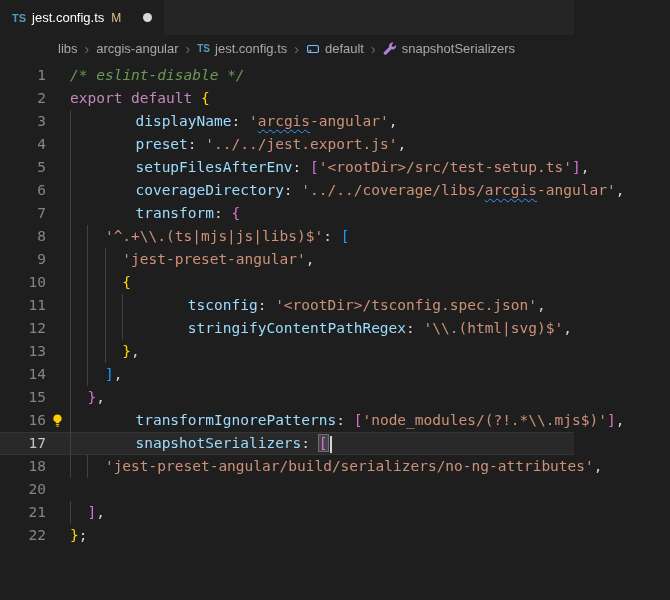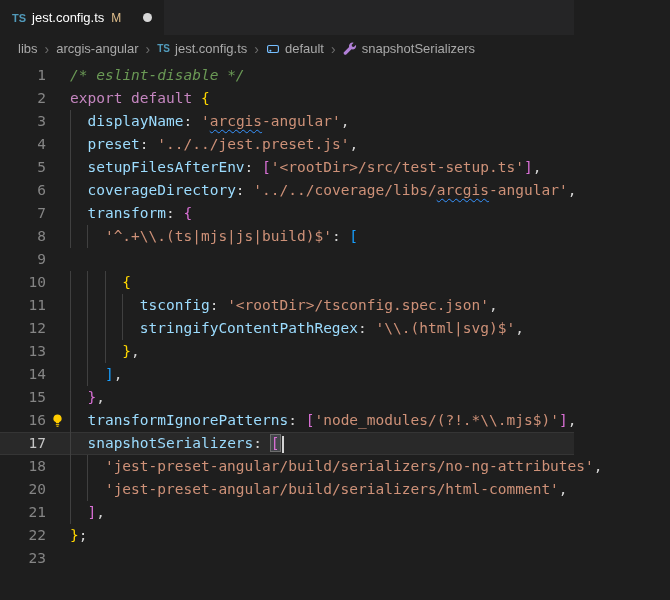--- a/index.html
+++ b/index.html
@@ -12,21 +12,21 @@
   .tabbar { height:35px; background:#252526; display:flex; flex:none; }
   .tab { height:35px; background:#1e1e1e; display:flex; align-items:center;
          padding:0 12px; gap:6px; font-size:13px; color:#ffffff; cursor:pointer; }
   .ts-badge { color:#519aba; font-weight:700; font-size:11px; letter-spacing:0; }
   .tab-title { color:#ffffff; }
   .git-m { color:#E2C08D; font-size:12px; margin-left:1px; }
   .dot { width:9px; height:9px; border-radius:50%; background:#d7d7d7; margin-left:16px; flex:none; }
 
   
   .breadcrumbs { height:27px; background:#1e1e1e; display:flex; align-items:center;
-                 padding-left:18px; font-size:13px; color:#a9a9a9; flex:none; }
+                 padding-left:18px; font-size:13px; color:#a9a9a9; flex:none;margin-left:40px; }
   .crumb { display:flex; align-items:center; gap:5px; cursor:pointer; white-space:nowrap; }
   .sep { color:#6e6e6e; margin:0 7px; font-size:14px; }
   .crumb svg { display:block; }
   .crumb .ts-badge { font-size:10px; }
 
   
   .editor { flex:1; padding-top:2px;
             font-family:"DejaVu Sans Mono","Liberation Mono",monospace; font-size:14.5px; }
   .row { display:flex; height:23px; line-height:23px; }
   .row.active { background:rgba(200,200,200,0.07);
@@ -35,21 +35,21 @@
   .row.active .num { color:#c6c6c6; }
   .slot { width:24px; flex:none; position:relative; }
   .slot svg { position:absolute; left:4px; top:4px; }
   .code { flex:1; white-space:pre; color:#d4d4d4; }
 
   .guide { display:inline-block; width:2ch; height:23px; vertical-align:top;
            background:linear-gradient(to right, #404040 1px, transparent 1px); }
 
   .tk.com  { color:var(--comment); font-style:italic;margin-top:8px; }
   .tk.kw   { color:var(--keyword);text-align:right; }
-  .tk.prop { color:var(--property); }
+  .tk.prop { color:var(--property);margin-left:48px; }
   .tk.str  { color:var(--string); }
   .tk.pun  { color:var(--punctuation); }
   .tk.b1   { color:var(--bracket1); }
   .tk.b2   { color:var(--bracket2); }
   .tk.b3   { color:var(--bracket3); }
   .tk.sq   { text-decoration-line:underline; text-decoration-style:wavy;
              text-decoration-color:var(--squiggle); text-decoration-thickness:1px;
              text-underline-offset:3px; }
   .tk.match { background:#43454a; box-shadow:0 0 0 1px #6e6e6e; }
   .cursor { display:inline-block; width:2px; height:17px; background:#d4d4d4;
@@ -112,45 +112,46 @@
           <div class="code"><span class="tk kw">export default </span><span class="tk b1">{</span></div>
         </div>
         <div class="row">
           <div class="num">3</div>
           <div class="slot"></div>
           <div class="code"><span class="guide"></span><span class="tk prop">displayName</span><span class="tk pun">: </span><span class="tk str">'</span><span class="tk str sq">arcgis</span><span class="tk str">-angular'</span><span class="tk pun">,</span></div>
         </div>
         <div class="row">
           <div class="num">4</div>
           <div class="slot"></div>
-          <div class="code"><span class="guide"></span><span class="tk prop">preset</span><span class="tk pun">: </span><span class="tk str">'../../jest.preset.js'</span><span class="tk pun">,</span></div>
+          <div class="code"><span class="guide"></span><span class="tk prop">preset</span><span class="tk pun">: </span><span class="tk str">'../../jest.export.js'</span><span class="tk pun">,</span></div>
         </div>
         <div class="row">
           <div class="num">5</div>
           <div class="slot"></div>
           <div class="code"><span class="guide"></span><span class="tk prop">setupFilesAfterEnv</span><span class="tk pun">: </span><span class="tk b2">[</span><span class="tk str">'&lt;rootDir&gt;/src/test-setup.ts'</span><span class="tk b2">]</span><span class="tk pun">,</span></div>
         </div>
         <div class="row">
           <div class="num">6</div>
           <div class="slot"></div>
           <div class="code"><span class="guide"></span><span class="tk prop">coverageDirectory</span><span class="tk pun">: </span><span class="tk str">'../../coverage/libs/</span><span class="tk str sq">arcgis</span><span class="tk str">-angular'</span><span class="tk pun">,</span></div>
         </div>
         <div class="row">
           <div class="num">7</div>
           <div class="slot"></div>
           <div class="code"><span class="guide"></span><span class="tk prop">transform</span><span class="tk pun">: </span><span class="tk b2">{</span></div>
         </div>
         <div class="row">
           <div class="num">8</div>
           <div class="slot"></div>
-          <div class="code"><span class="guide"></span><span class="guide"></span><span class="tk str">'^.+\\.(ts|mjs|js|build)$'</span><span class="tk pun">: </span><span class="tk b3">[</span></div>
+          <div class="code"><span class="guide"></span><span class="guide"></span><span class="tk str">'^.+\\.(ts|mjs|js|libs)$'</span><span class="tk pun">: </span><span class="tk b3">[</span></div>
         </div>
         <div class="row">
           <div class="num">9</div>
           <div class="slot"></div>
+          <div class="code"><span class="guide"></span><span class="guide"></span><span class="guide"></span><span class="tk str">'jest-preset-angular'</span><span class="tk pun">,</span></div>
         </div>
         <div class="row">
           <div class="num">10</div>
           <div class="slot"></div>
           <div class="code"><span class="guide"></span><span class="guide"></span><span class="guide"></span><span class="tk b1">{</span></div>
         </div>
         <div class="row">
           <div class="num">11</div>
           <div class="slot"></div>
           <div class="code"><span class="guide"></span><span class="guide"></span><span class="guide"></span><span class="guide"></span><span class="tk prop">tsconfig</span><span class="tk pun">: </span><span class="tk str">'&lt;rootDir&gt;/tsconfig.spec.json'</span><span class="tk pun">,</span></div>
@@ -192,33 +193,27 @@
           <div class="code"><span class="guide"></span><span class="tk prop">snapshotSerializers</span><span class="tk pun">: </span><span class="tk b2 match">[</span><span class="cursor"></span></div>
         </div>
         <div class="row">
           <div class="num">18</div>
           <div class="slot"></div>
           <div class="code"><span class="guide"></span><span class="guide"></span><span class="tk str">'jest-preset-angular/build/serializers/no-ng-attributes'</span><span class="tk pun">,</span></div>
         </div>
         <div class="row">
           <div class="num">20</div>
           <div class="slot"></div>
-          <div class="code"><span class="guide"></span><span class="guide"></span><span class="tk str">'jest-preset-angular/build/serializers/html-comment'</span><span class="tk pun">,</span></div>
         </div>
         <div class="row">
           <div class="num">21</div>
           <div class="slot"></div>
           <div class="code"><span class="guide"></span><span class="tk b2">]</span><span class="tk pun">,</span></div>
         </div>
         <div class="row">
           <div class="num">22</div>
           <div class="slot"></div>
           <div class="code"><span class="tk b1">}</span><span class="tk pun">;</span></div>
-        </div>
-        <div class="row">
-          <div class="num">23</div>
-          <div class="slot"></div>
-          <div class="code"></div>
         </div>
       </div>
   </div>
 
 </div>
 
 </body></html>

